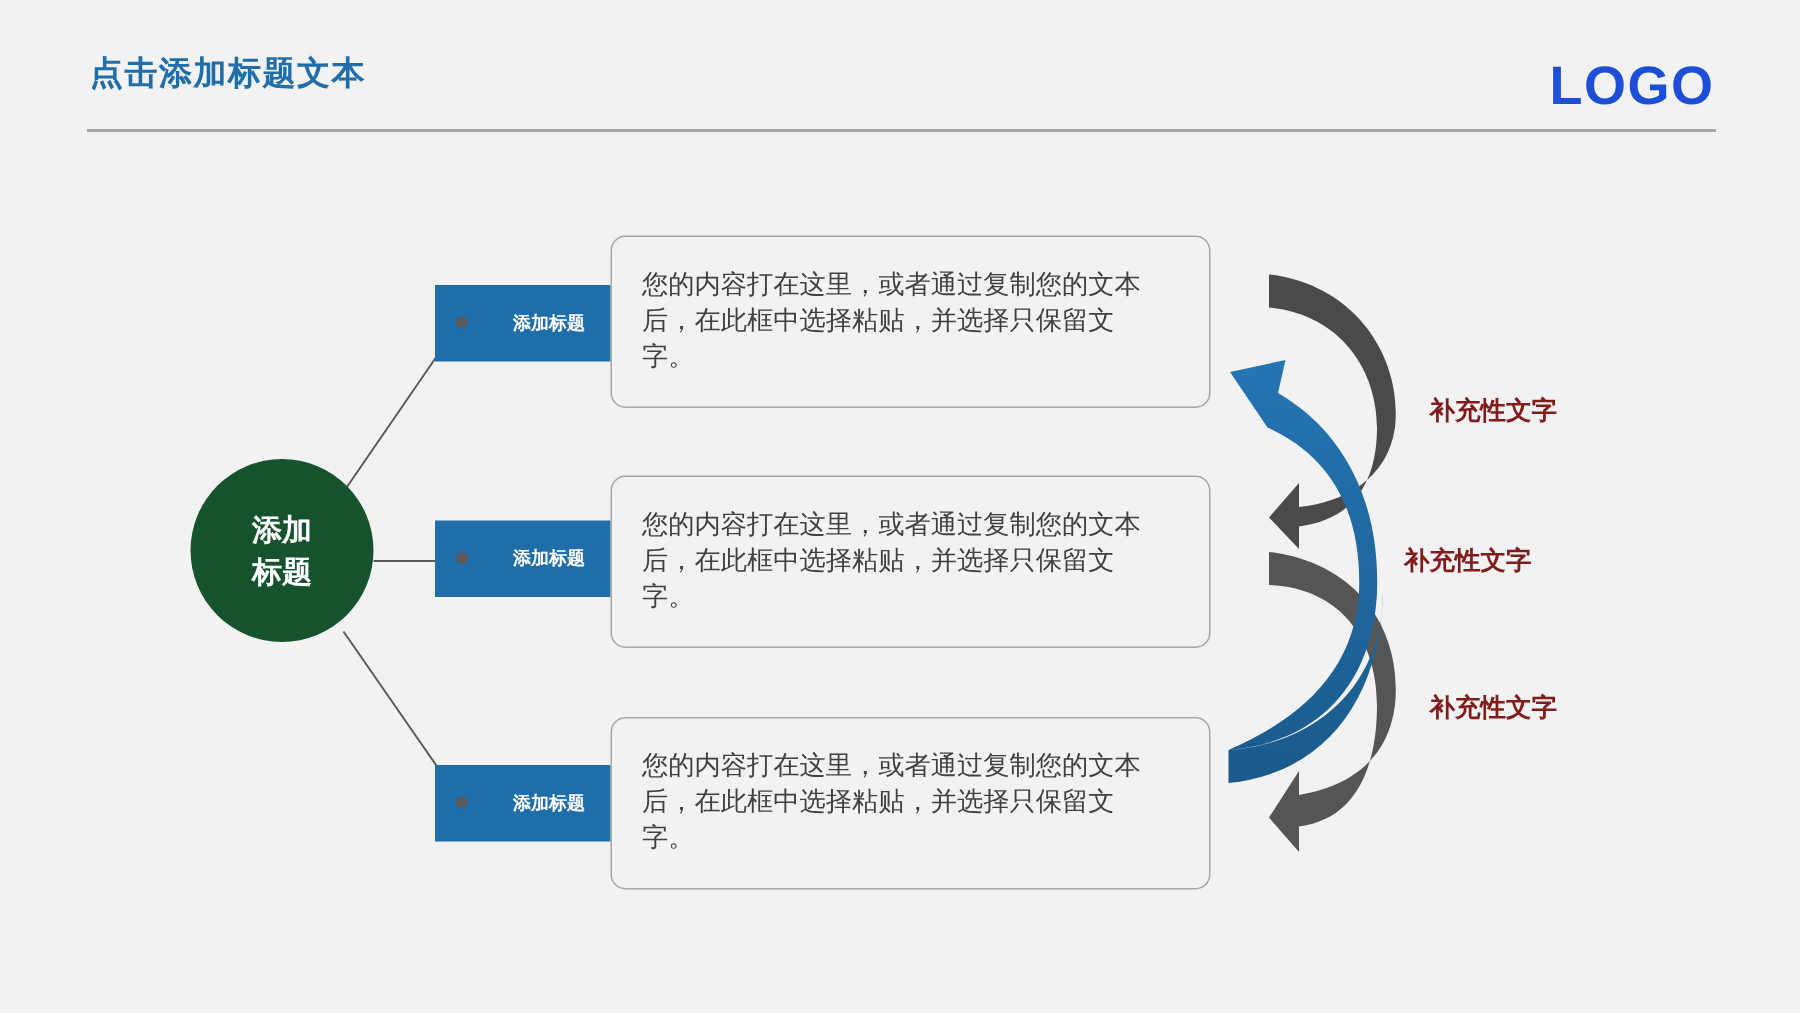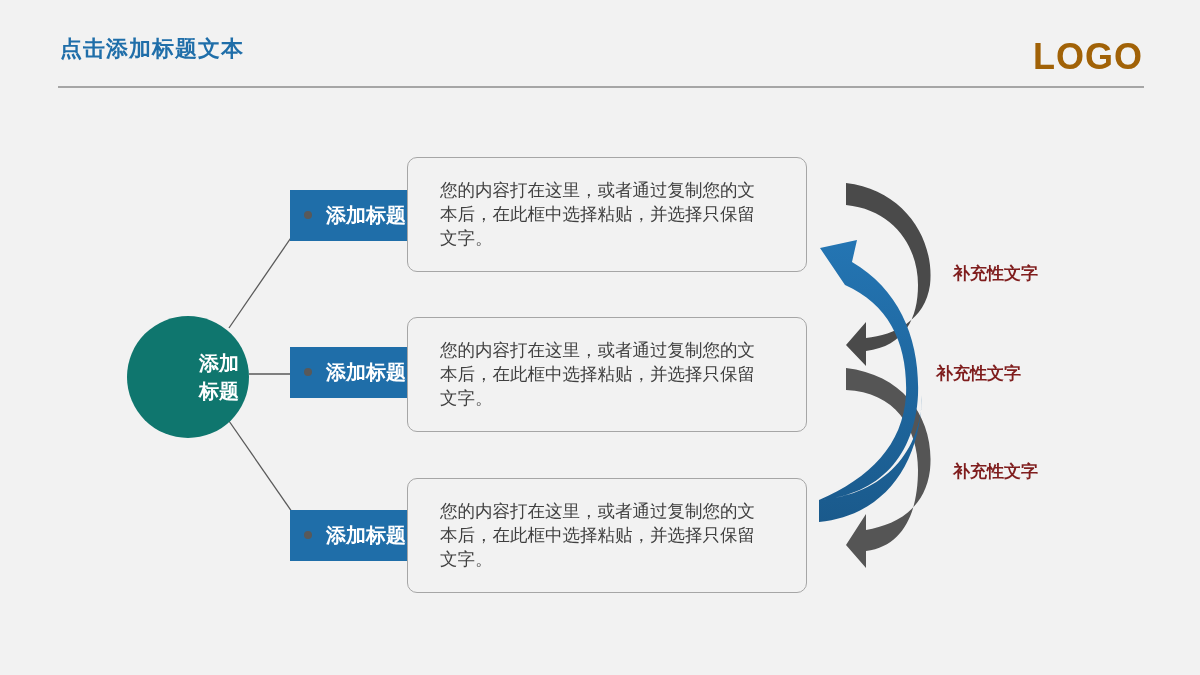--- a/index.html
+++ b/index.html
@@ -1,33 +1,33 @@
 <!DOCTYPE html>
 <html><head>
 <meta charset="utf-8">
 <style>
   html, body { margin:0; padding:0; }
   body { width:1200px; height:675px; background:#f2f2f2; position:relative; overflow:hidden;
          font-family:"DejaVu Sans","Liberation Sans",sans-serif; }
   .title { position:absolute; left:60px; top:34px; font-size:22px; font-weight:bold; color:#1f6ea9; letter-spacing:1px; }
-  .logo { position:absolute; right:57px; top:36px; font-size:36px; font-weight:bold; color:#a16207;
+  .logo { position:absolute; right:57px; top:36px; font-size:36px; font-weight:bold; color:#1d4ed8;
           font-family:"Liberation Sans","DejaVu Sans",sans-serif; letter-spacing:1px; }
   .rule { position:absolute; left:58px; top:86px; width:1086px; height:2px; background:#a6a6a6; }
   svg.diagram { position:absolute; left:0; top:0; }
-  .hub { position:absolute; left:127px; top:316px; width:122px; height:122px; border-radius:50%;
-         background:#0f766e; color:#fff; display:flex; align-items:center; justify-content:flex-end;
+  .hub { position:absolute; left:127px; top:306px; width:122px; height:122px; border-radius:50%;
+         background:#14532d; color:#fff; display:flex; align-items:center; justify-content:center;
          text-align:center; font-size:20px; font-weight:bold; line-height:28px; }
   .hub span { display:block; width:60px; }
   .label { position:absolute; left:290px; width:117px; height:51px; background:#1f6ea9; color:#fff;
-           font-size:20px; font-weight:bold; display:flex; align-items:center; justify-content:flex-end;
-           padding-right:1px; box-sizing:border-box; }
+           font-size:12px; font-weight:bold; display:flex; align-items:center; justify-content:flex-end;
+           padding-right:17px; box-sizing:border-box; }
   .dot { position:absolute; left:14px; top:21px; width:8px; height:8px; border-radius:50%; background:#595959; }
   .card { position:absolute; left:407px; width:400px; height:115px; border:1px solid #a6a6a6;
           border-radius:10px; box-sizing:border-box; background:#f2f2f2;
-          padding:20px 40px 0 32px; font-size:17.5px; line-height:24px; color:#404040; }
+          padding:20px 40px 0 20px; font-size:17.5px; line-height:24px; color:#404040; }
   .side { position:absolute; font-size:17px; font-weight:bold; color:#7f1d1d; }
 </style>
 </head>
 <body>
 
 <div class="title">点击添加标题文本</div>
 <div class="logo">LOGO</div>
 <div class="rule"></div>
 
 <svg class="diagram" width="1200" height="675">

